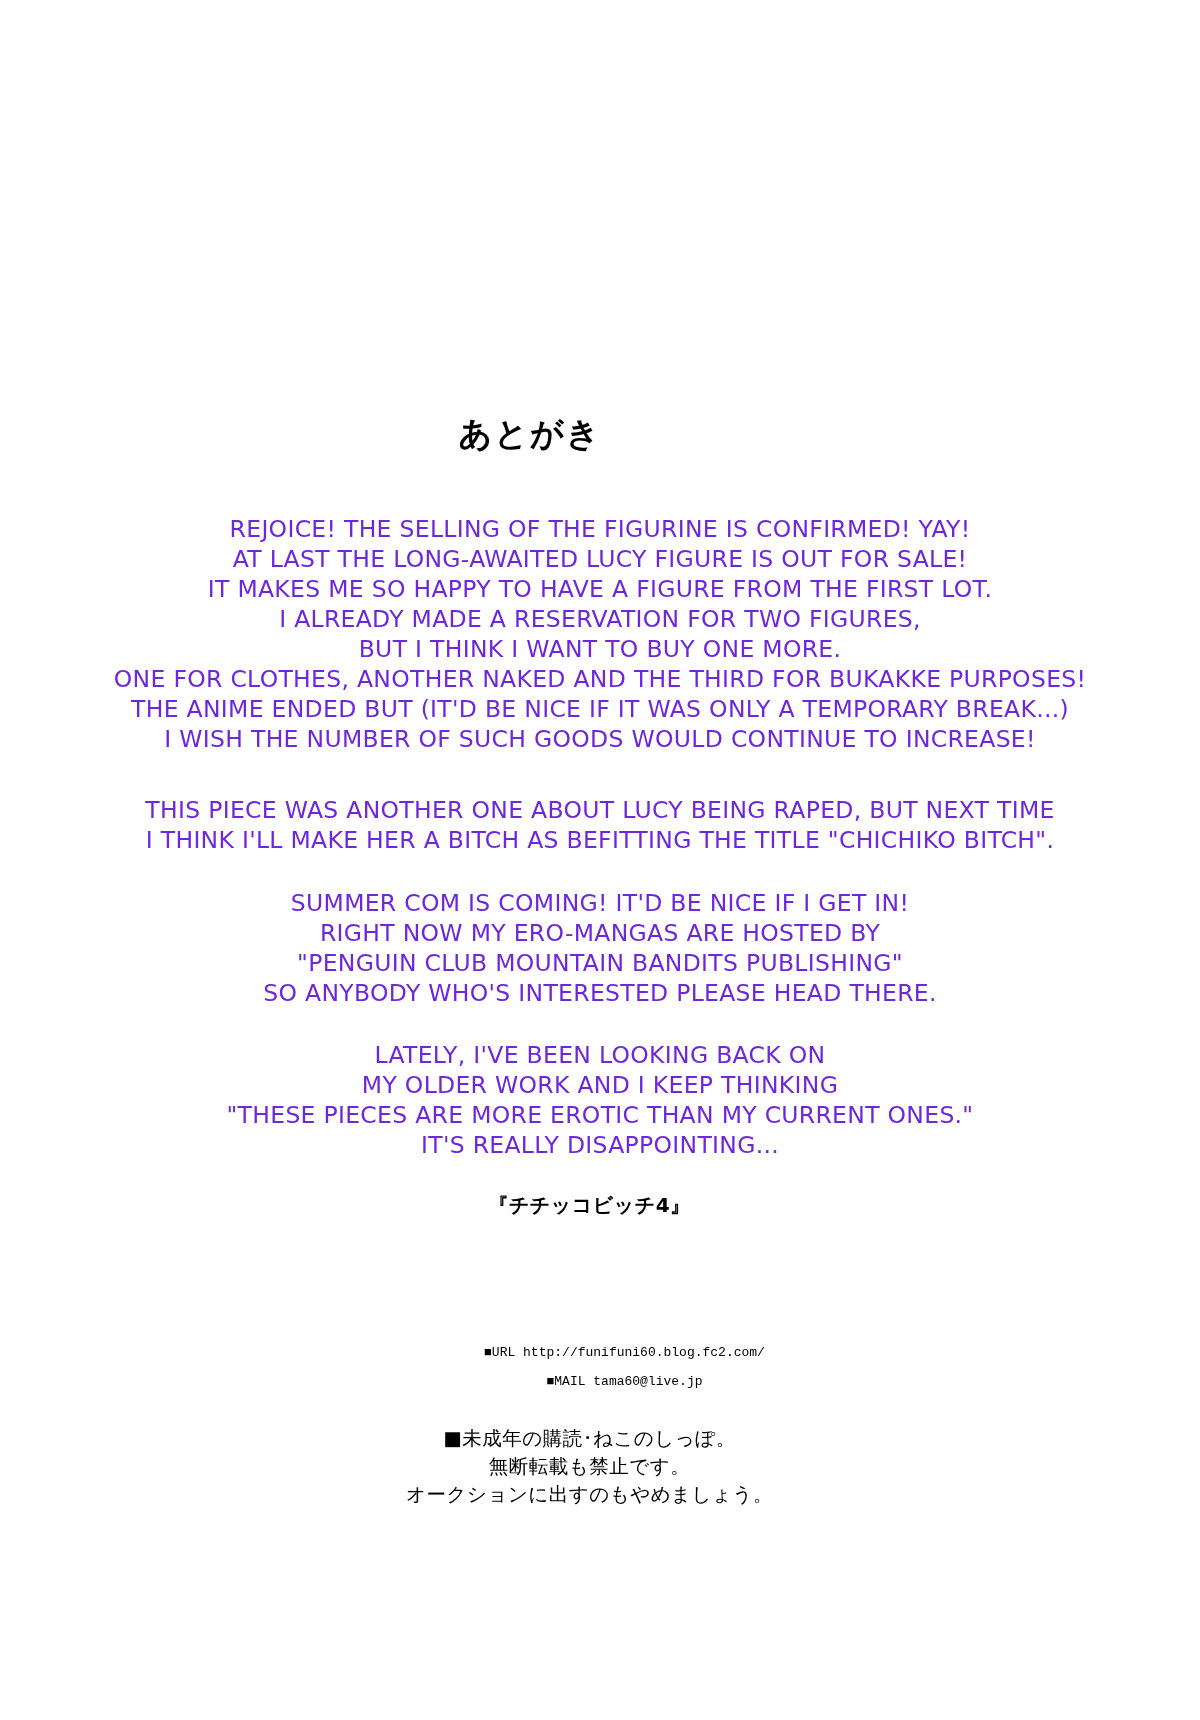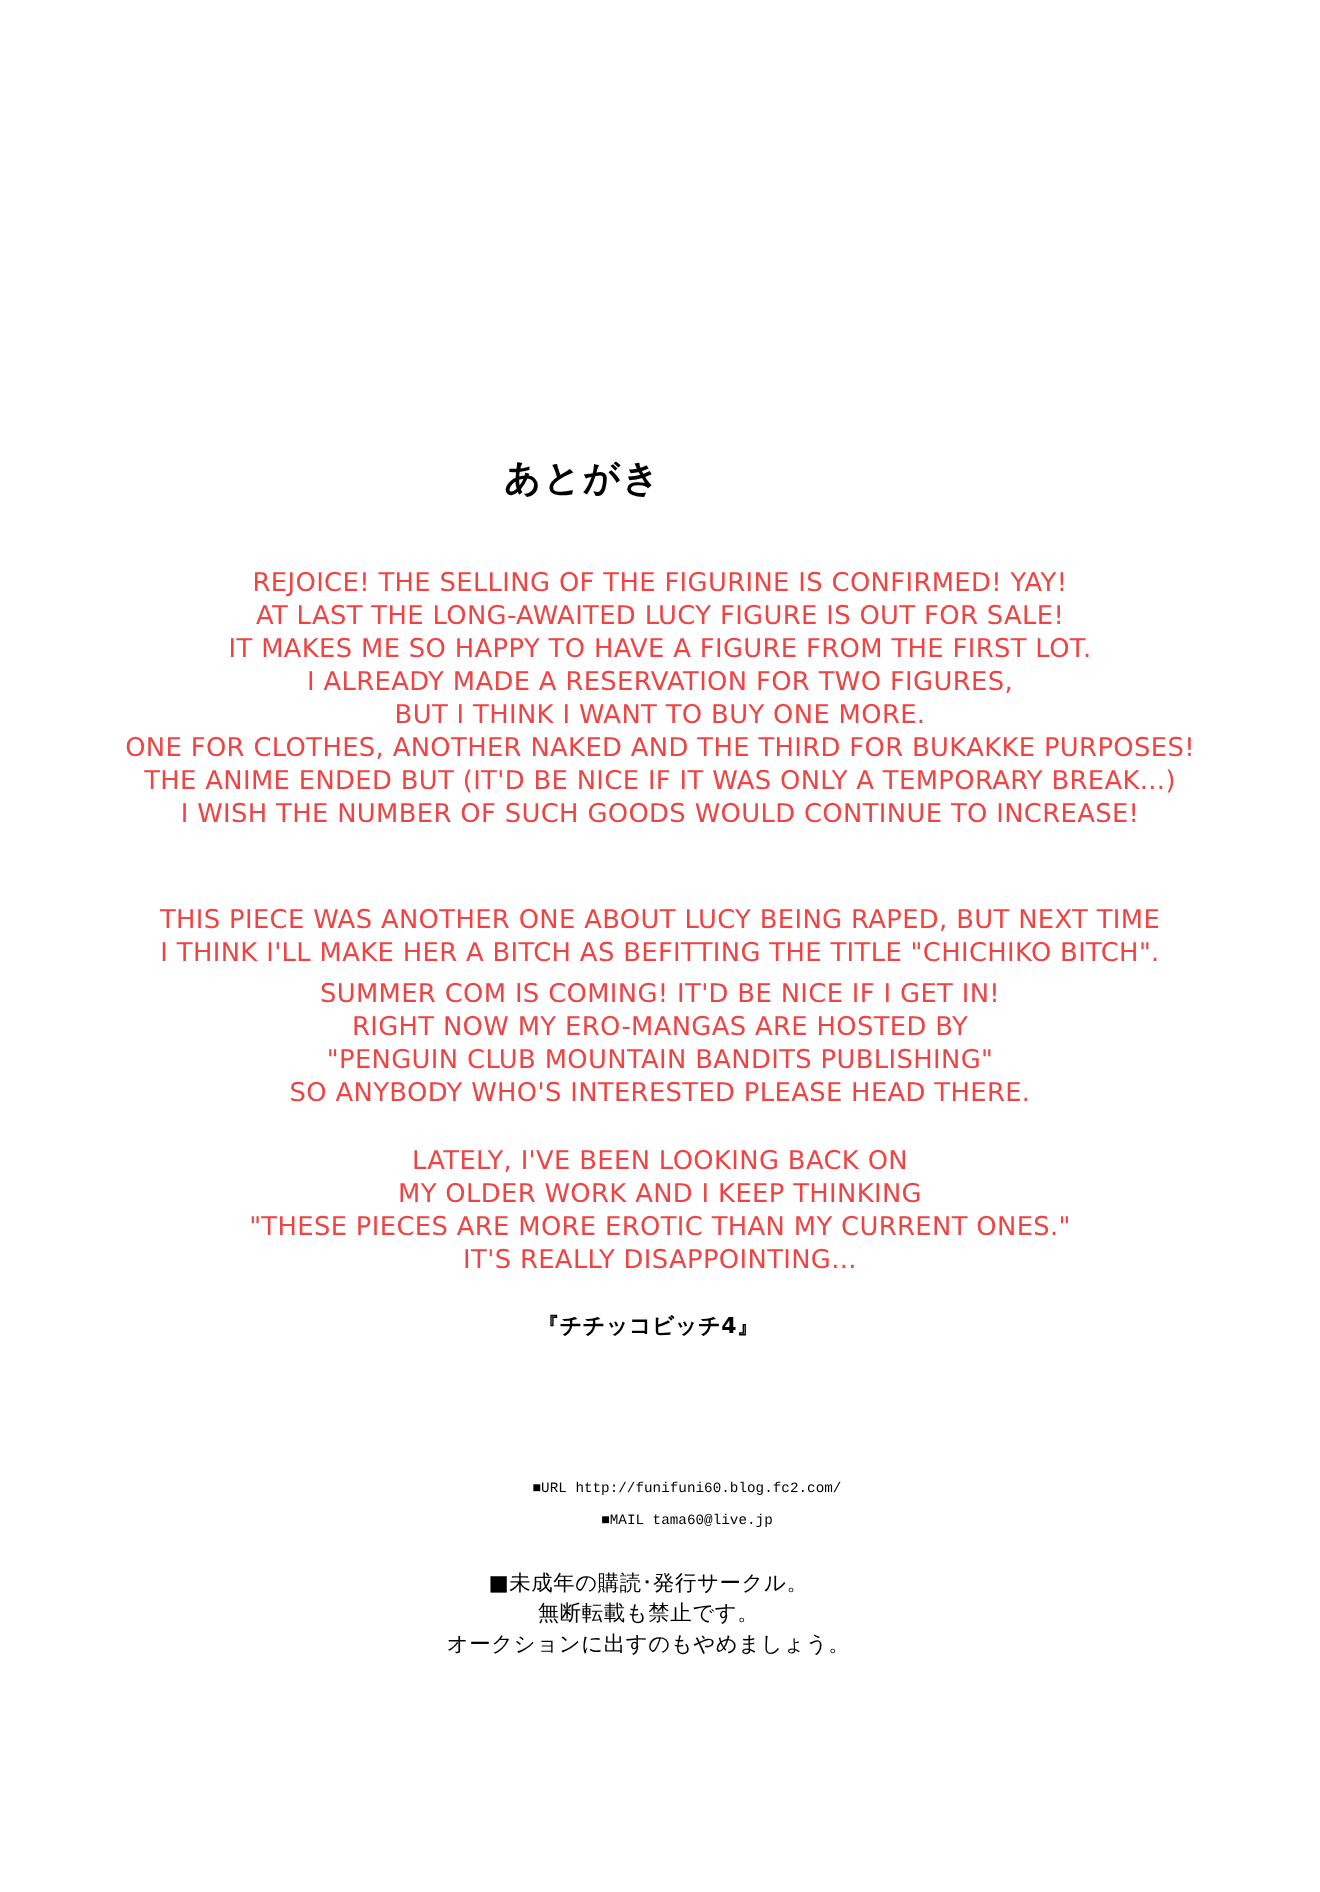--- a/index.html
+++ b/index.html
@@ -32,26 +32,26 @@
 
   .body-block {
     position: absolute;
     left: 0;
     width: 1200px;
     text-align: center;
     font-family: "DejaVu Sans", sans-serif;
     font-size: 23.5px;
     line-height: 30px;
     letter-spacing: 0.3px;
-    color: #ef4444;
+    color: #6d28d9;
     white-space: pre-line;
   }
 
   #para1 { top: 514px; }
-  #para2 { top: 821px; }
+  #para2 { top: 795px; }
   #para3 { top: 888px; }
   #para4 { top: 1040px; }
 
   .colophon {
     position: absolute;
     left: 0;
     width: 1179px;
     text-align: center;
     color: #000000;
   }
@@ -120,17 +120,17 @@
 RIGHT NOW MY ERO-MANGAS ARE HOSTED BY
 "PENGUIN CLUB MOUNTAIN BANDITS PUBLISHING"
 SO ANYBODY WHO'S INTERESTED PLEASE HEAD THERE.</div>
 
   <div class="colophon colophon-title">『チチッコビッチ4』</div>
 
 
   <div class="colophon colophon-url">■URL  http://funifuni60.blog.fc2.com/
 ■MAIL  tama60@live.jp</div>
 
-  <div class="colophon notice">■未成年の購読･発行サークル。
+  <div class="colophon notice">■未成年の購読･ねこのしっぽ。
 無断転載も禁止です。
 オークションに出すのもやめましょう。</div>
 
 </div>
 
 </body></html>

